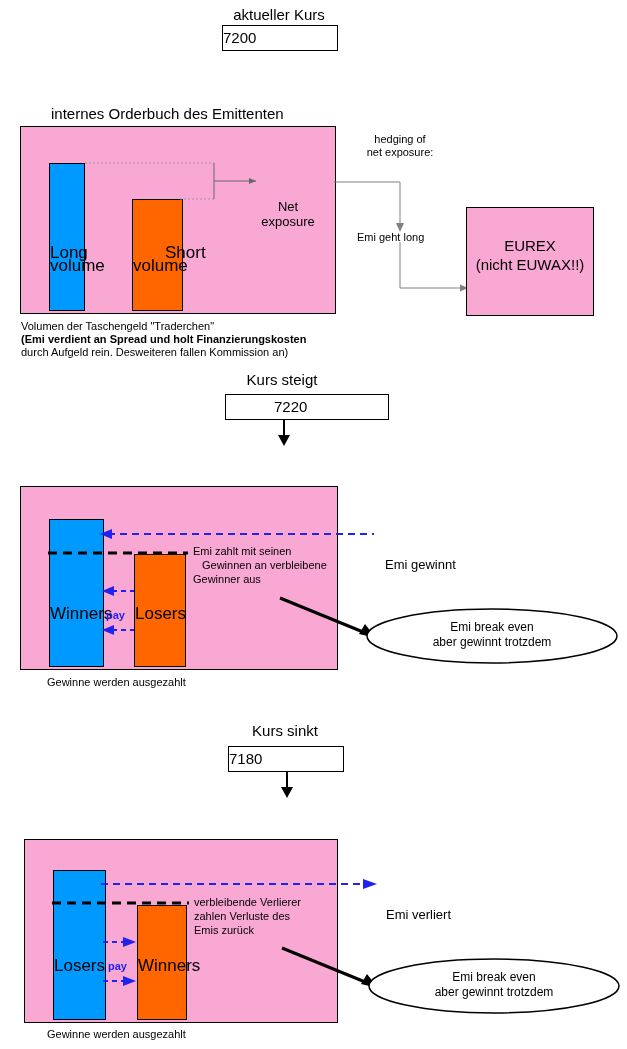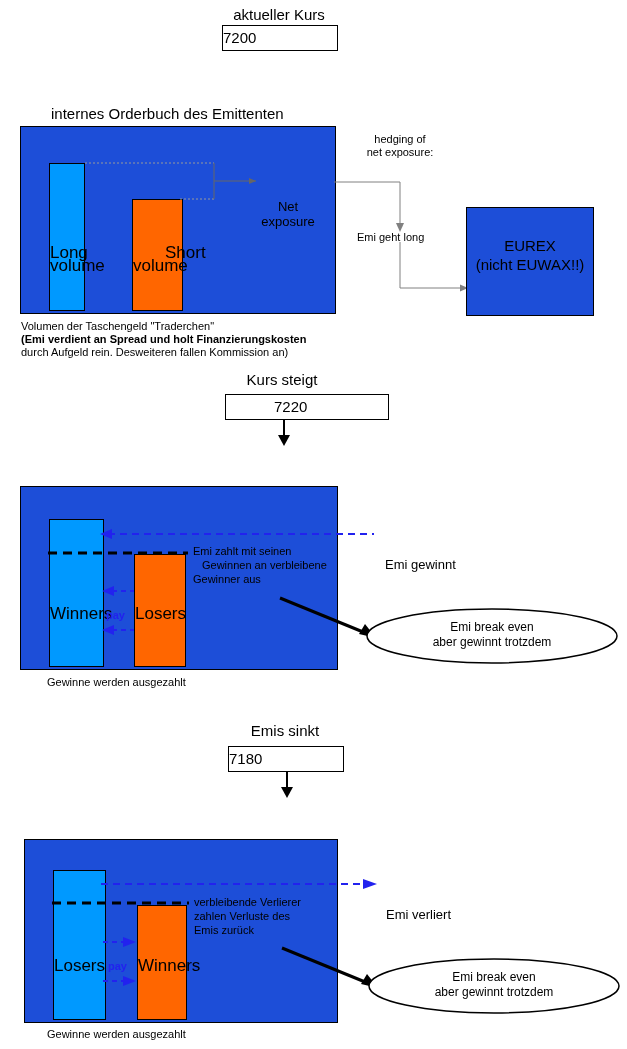--- a/index.html
+++ b/index.html
@@ -42,21 +42,21 @@
   .valbox {
     border: 1px solid #000;
     background: #fff;
     text-align: left;
     font-size: 15px;
     line-height: 24px;
     height: 24px;
   }
   .framebox {
     border: 1px solid #000;
-    background: #1d4ed8;
+    background: #f9a8d4;
   }
   .bar {
     border: 1px solid #000;
     box-sizing: border-box;
   }
   .bar-blue { background: #0099ff; }
   .bar-orange { background: #ff6600; }
   .bar-label {
     position: absolute;
     left: 0; right: 0;
@@ -182,21 +182,21 @@
   </svg>
 
   <svg class="abs" style="left:366px; top:608px;" width="252" height="56" viewBox="0 0 252 56">
     <ellipse cx="126" cy="28" rx="125" ry="27" fill="#fff" stroke="#000" stroke-width="1.5"></ellipse>
   </svg>
   <div class="abs ellipse-txt" style="left:401px; top:620px; width:182px;">Emi break even</div>
   <div class="abs ellipse-txt" style="left:401px; top:635px; width:182px;">aber gewinnt trotzdem</div>
 
   <div class="abs txt-sm" style="left:47px; top:676px;">Gewinne werden ausgezahlt</div>
 
-  <div class="abs txt-lg center" style="left:209px; top:722px; width:152px;">Emis sinkt</div>
+  <div class="abs txt-lg center" style="left:209px; top:722px; width:152px;">Kurs sinkt</div>
   <div class="abs valbox" style="left:228px; top:746px; width:114px;">7180</div>
 
   <svg class="abs" style="left:279px; top:771px;" width="16" height="28" viewBox="0 0 16 28">
     <line x1="8" y1="0" x2="8" y2="18" stroke="#000" stroke-width="2"></line>
     <polygon points="8,27 2,16 14,16" fill="#000"></polygon>
   </svg>
 
   <div class="abs framebox" style="left:24px; top:839px; width:312px; height:182px;"></div>
 
   <div class="abs bar bar-blue" style="left:53px; top:870px; width:53px; height:150px;">

